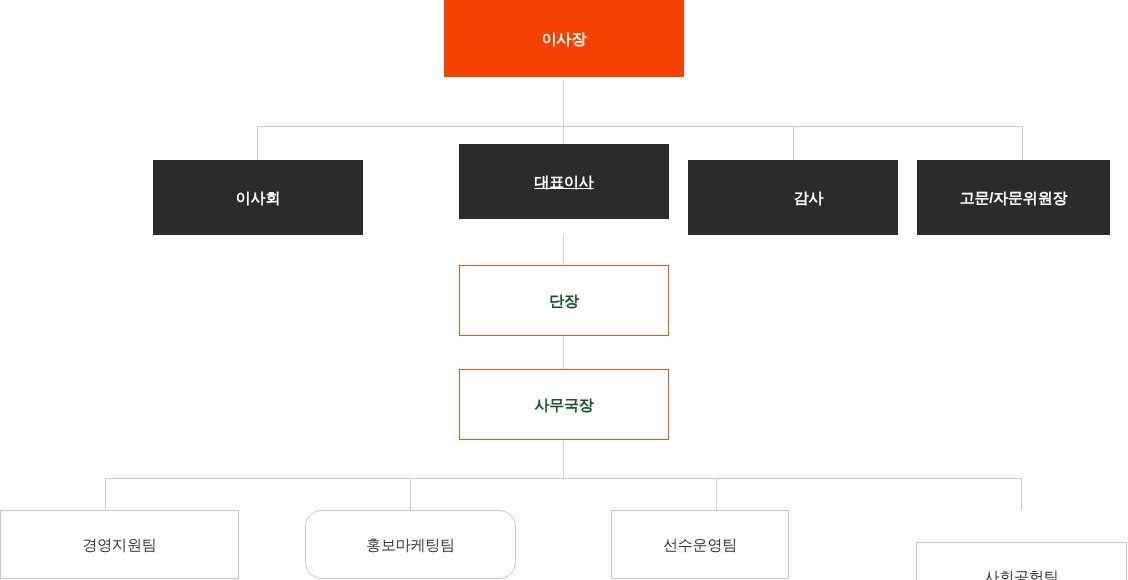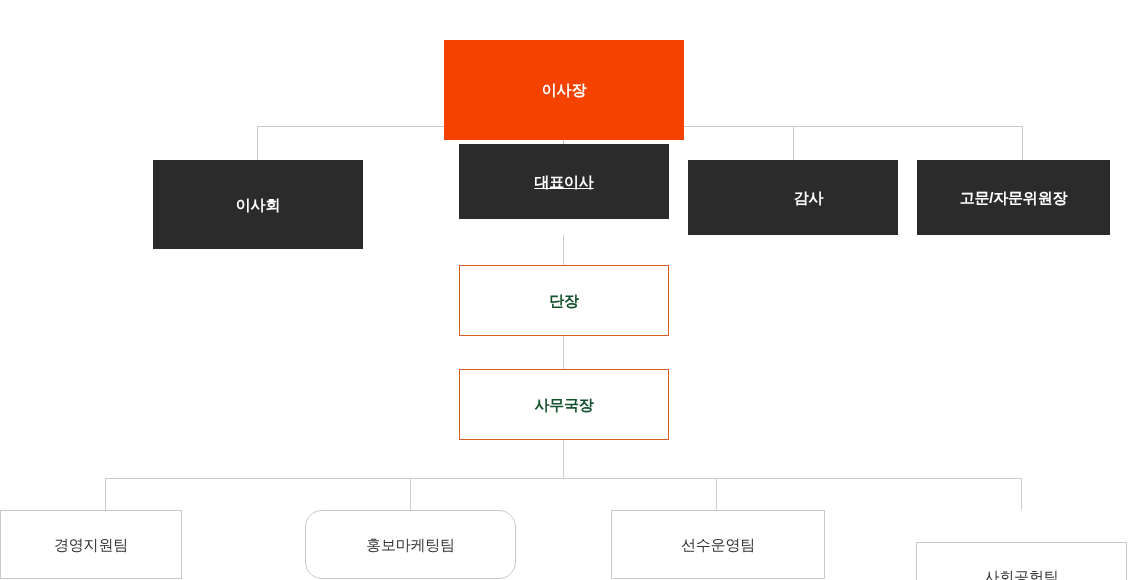--- a/index.html
+++ b/index.html
@@ -73,51 +73,51 @@
   <div class="line v" style="left:563px; top:235px; height:30px;"></div>
   <div class="line v" style="left:563px; top:336px; height:33px;"></div>
   <div class="line v" style="left:563px; top:440px; height:38px;"></div>
 
   <div class="line h" style="left:105px; top:478px; width:916px;"></div>
   <div class="line v" style="left:105px; top:478px; height:32px;"></div>
   <div class="line v" style="left:410px; top:478px; height:32px;"></div>
   <div class="line v" style="left:716px; top:478px; height:32px;"></div>
   <div class="line v" style="left:1021px; top:478px; height:32px;"></div>
 
-  <div class="node root" style="left:444px; top:0px; width:240px; height:100px;margin-top:40px;">
+  <div class="node root" style="left:444px; top:0px; width:240px; height:77px;">
     <span>이사장</span>
   </div>
 
-  <div class="node dark" style="left:153px; top:160px; width:210px; height:89px;">
+  <div class="node dark" style="left:153px; top:160px; width:210px; height:75px;">
     <span>이사회</span>
   </div>
   <div class="node dark" style="left:459px; top:144px; width:210px; height:75px;text-decoration:underline;">
     <span>대표이사</span>
   </div>
   <div class="node dark" style="left:688px; top:160px; width:210px; height:75px;padding-left:31px;">
     <span>감사</span>
   </div>
   <div class="node dark" style="left:917px; top:160px; width:193px; height:75px;text-align:center;">
     <span>고문/자문위원장</span>
   </div>
 
   <div class="node outline-orange" style="left:459px; top:265px; width:210px; height:71px;">
     <span>단장</span>
   </div>
 
   <div class="node outline-orange" style="left:459px; top:369px; width:210px; height:71px;font-family:Liberation Serif, serif;">
     <span>사무국장</span>
   </div>
 
-  <div class="node outline-gray" style="left:0px; top:510px; width:182px; height:69px;">
+  <div class="node outline-gray" style="left:0px; top:510px; width:239px; height:69px;">
     <span>경영지원팀</span>
   </div>
   <div class="node outline-gray" style="left:305px; top:510px; width:211px; height:69px;border-radius:17px;">
     <span>홍보마케팅팀</span>
   </div>
-  <div class="node outline-gray" style="left:611px; top:510px; width:214px; height:69px;">
+  <div class="node outline-gray" style="left:611px; top:510px; width:178px; height:69px;">
     <span>선수운영팀</span>
   </div>
   <div class="node outline-gray" style="left:916px; top:510px; width:211px; height:69px;margin-top:32px;">
     <span>사회공헌팀</span>
   </div>
 
 </div>
 
 </body></html>

